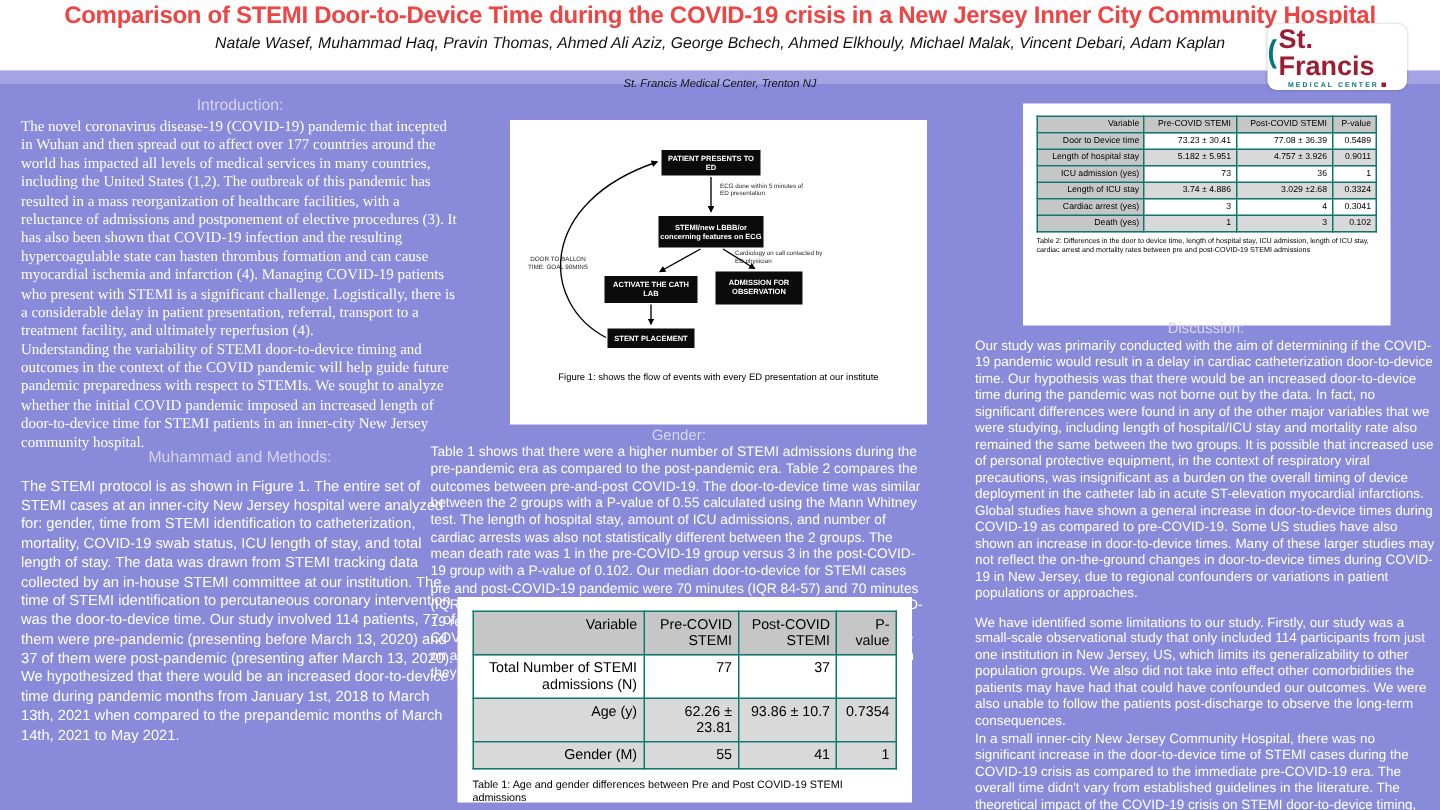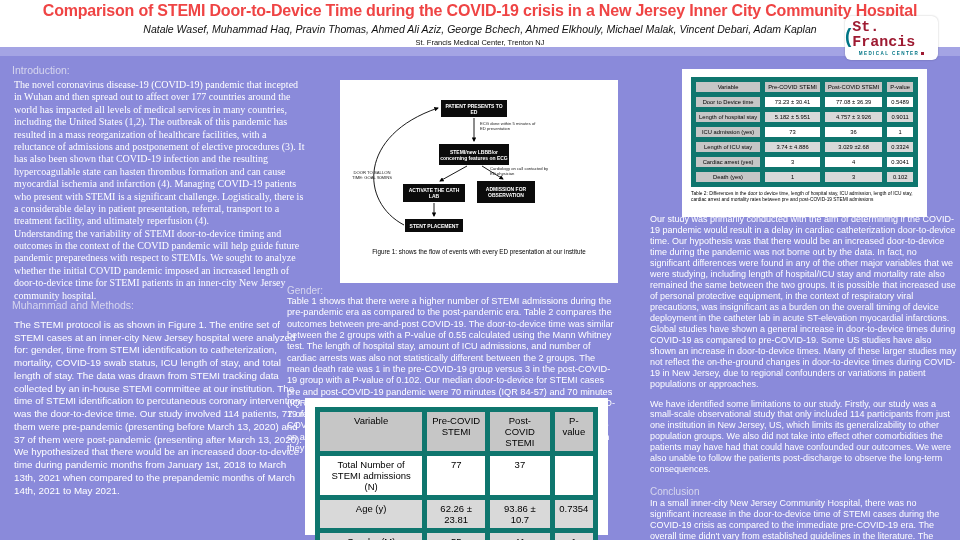--- a/index.html
+++ b/index.html
@@ -8,35 +8,35 @@
     --table-header-bg:#c6c6c6; --table-alt-bg:#d9d9d9;
   }
   *{box-sizing:border-box;margin:0;padding:0}
   html,body{width:960px;height:540px;overflow:hidden}
   body{background:var(--background);font-family:"Liberation Sans",sans-serif;position:relative}
 
   
   .header{position:absolute;left:0;top:0;width:960px;height:47px;background:#fff;text-align:center;z-index:1}
   .title{font-size:16px;font-weight:bold;color:#ef4444;padding-top:2px;letter-spacing:-0.2px}
   .authors{font-size:10.5px;font-style:italic;color:#111;margin-top:3px}
-  .institution{font-size:7.5px;color:#111;margin-top:3px}
+  .institution{font-size:7.5px;font-style:italic;color:#111;margin-top:16px}
   .band{position:absolute;left:0;top:47px;width:960px;height:9px;background:var(--band)}
 
   .logo{position:absolute;left:845px;top:16px;width:93px;height:44px;background:#fff;border-radius:6px;
         z-index:3;display:flex;flex-direction:column;align-items:center;justify-content:center;
         box-shadow:0 0 2px rgba(0,0,0,.25)}
   .logo-row{display:flex;align-items:center;line-height:1}
   .logo-paren{color:var(--logo-teal);font-size:19px;font-weight:bold;margin-right:1px;transform:scaleY(1.1)}
-  .logo-name{color:var(--logo-maroon);font-size:15px;font-weight:bold;font-family:Liberation Mono, monospace}
+  .logo-name{color:var(--logo-maroon);font-size:18px;font-weight:bold;font-family:Liberation Sans, sans-serif}
   .logo-sub{display:flex;align-items:center;gap:2px;margin-top:1px}
   .logo-subtitle{color:var(--logo-teal);font-size:4.6px;font-weight:bold;letter-spacing:1.4px}
   .logo-square{width:3px;height:3px;background:var(--logo-maroon)}
 
   
-  .sec-heading{font-size:10.5px;color:var(--heading);}
+  .sec-heading{font-size:10.5px;color:var(--heading);text-align:center}
   .sec-body{color:var(--body-text);white-space:pre-line}
 
   
   .intro-heading{position:absolute;left:12px;top:64px;width:296px}
   .intro-body{position:absolute;left:14px;top:79px;width:294px;font-family:"Liberation Serif",serif;
               font-size:10px;line-height:1.24}
   .methods-heading{position:absolute;left:12px;top:299px;width:296px}
   .methods-body{position:absolute;left:14px;top:319px;width:294px;font-size:9.8px;line-height:1.3}
 
   
@@ -47,21 +47,21 @@
   .fig-caption{position:absolute;left:0;top:168px;width:100%;text-align:center;font-size:6.3px;color:#000}
   .flow-svg{position:absolute;left:0;top:0;width:278px;height:203px}
 
   .results-heading{position:absolute;left:287px;top:285px;width:331px;font-size:10px}
   .results-body{position:absolute;left:287px;top:296px;width:332px;font-size:9.2px;line-height:1.23}
 
   
   .table1-box{position:absolute;left:305px;top:398px;width:303px;height:137px;background:#fff;padding:9px 10px 4px}
   .table2-box{position:absolute;left:682px;top:69px;width:245px;height:148px;background:#fff;padding:8px 9px 4px}
   table{border-collapse:collapse;width:100%;color:#000}
-  td,th{border:5px solid #0f766e;text-align:center;vertical-align:top;font-weight:normal}
+  td,th{border:1px solid #0f766e;text-align:right;vertical-align:top;font-weight:normal}
   thead th{background:var(--table-header-bg)}
   .table1-box table{font-size:9.5px}
   .table1-box td,.table1-box th{padding:3px 4px}
   .table1-box tbody tr:nth-child(2) td,.table1-box tbody tr:nth-child(3) td{background:var(--table-alt-bg)}
   .table2-box table{font-size:5.8px}
   .table2-box td,.table2-box th{padding:2px 3px}
   .table2-box td:first-child,.table2-box th{background:var(--table-header-bg)}
   .table2-box tbody tr:nth-child(even) td:not(:first-child){background:var(--table-alt-bg)}
   .tbl-caption{font-size:7.2px;color:#000;margin-top:5px;line-height:1.25}
   .table2-box .tbl-caption{font-size:4.8px;margin-top:4px}
@@ -153,20 +153,21 @@
           <td>0.7354</td>
         </tr>
         <tr>
           <td>Gender (M)</td>
           <td>55</td>
           <td>41</td>
           <td>1</td>
         </tr>
       </tbody>
     </table>
+  <div class="tbl-caption">Table 1: Age and gender differences between Pre and Post COVID-19 STEMI admissions</div>
 </div>
 
 <div class="table2-box">
   <table>
       <thead>
         <tr>
           <th>Variable</th>
           <th>Pre-COVID STEMI</th>
           <th>Post-COVID STEMI</th>
           <th>P-value</th>
@@ -208,17 +209,17 @@
           <td>1</td>
           <td>3</td>
           <td>0.102</td>
         </tr>
       </tbody>
     </table>
   <div class="tbl-caption">Table 2: Differences in the door to device time, length of hospital stay, ICU admission, length of ICU stay, cardiac arrest and mortality rates between pre and post-COVID-19 STEMI admissions</div>
 </div>
 
 <div class="right-col">
+  <div class="sec-heading">Discussion:</div>
   <p>Our study was primarily conducted with the aim of determining if the COVID-19 pandemic would result in a delay in cardiac catheterization door-to-device time. Our hypothesis was that there would be an increased door-to-device time during the pandemic was not borne out by the data. In fact, no significant differences were found in any of the other major variables that we were studying, including length of hospital/ICU stay and mortality rate also remained the same between the two groups. It is possible that increased use of personal protective equipment, in the context of respiratory viral precautions, was insignificant as a burden on the overall timing of device deployment in the catheter lab in acute ST-elevation myocardial infarctions. Global studies have shown a general increase in door-to-device times during COVID-19 as compared to pre-COVID-19. Some US studies have also shown an increase in door-to-device times. Many of these larger studies may not reflect the on-the-ground changes in door-to-device times during COVID-19 in New Jersey, due to regional confounders or variations in patient populations or approaches.</p>
   <p class="disc-p2">We have identified some limitations to our study. Firstly, our study was a small-scale observational study that only included 114 participants from just one institution in New Jersey, US, which limits its generalizability to other population groups. We also did not take into effect other comorbidities the patients may have had that could have confounded our outcomes. We were also unable to follow the patients post-discharge to observe the long-term consequences.</p>
-  <div class="sec-heading conclusion-heading">Conclusion</div>
   <p class="conclusion-body">In a small inner-city New Jersey Community Hospital, there was no significant increase in the door-to-device time of STEMI cases during the COVID-19 crisis as compared to the immediate pre-COVID-19 era. The overall time didn't vary from established guidelines in the literature. The theoretical impact of the COVID-19 crisis on STEMI door-to-device timing, even on the front lines of a COVID-19 epicenter in the US, appears not to be borne out by real-world data in one community hospital. However, there are limitations to our study that open up the doors for further dedicated studies of this clinical conundrum to further assess and implement guidelines to help guide future pandemic preparedness with respect to STEMIs.</p>
 </div>
 
 </body></html>

